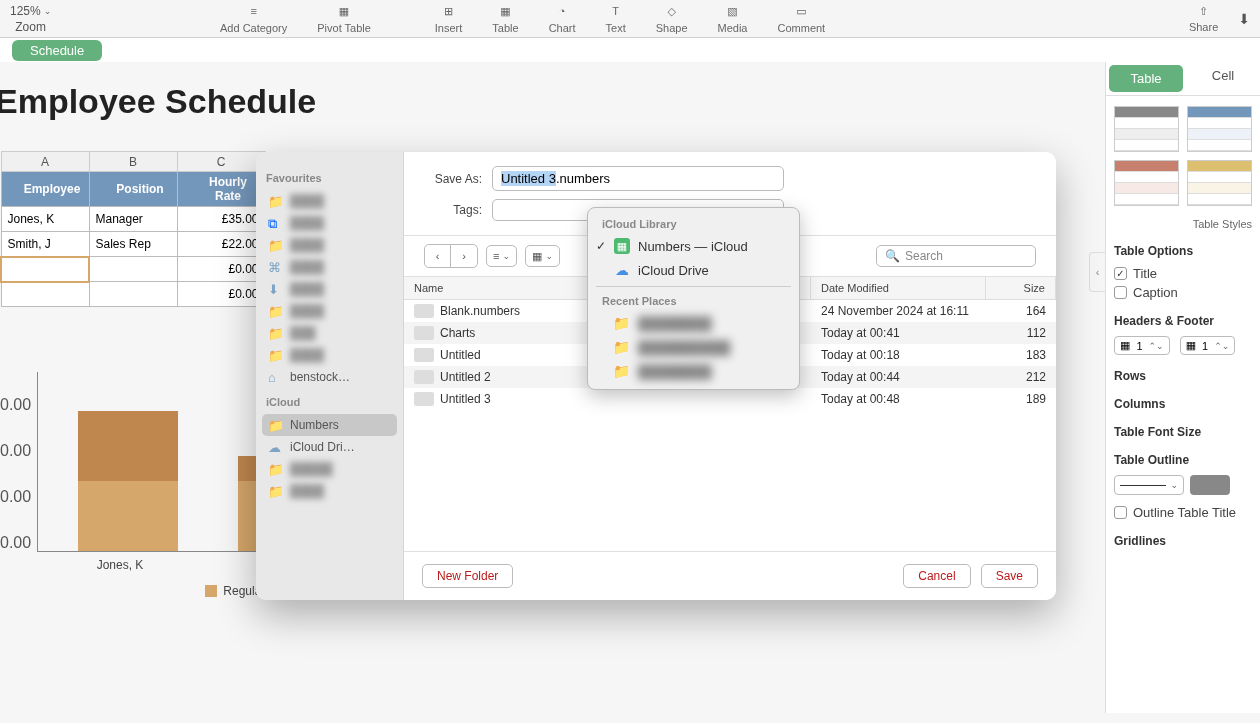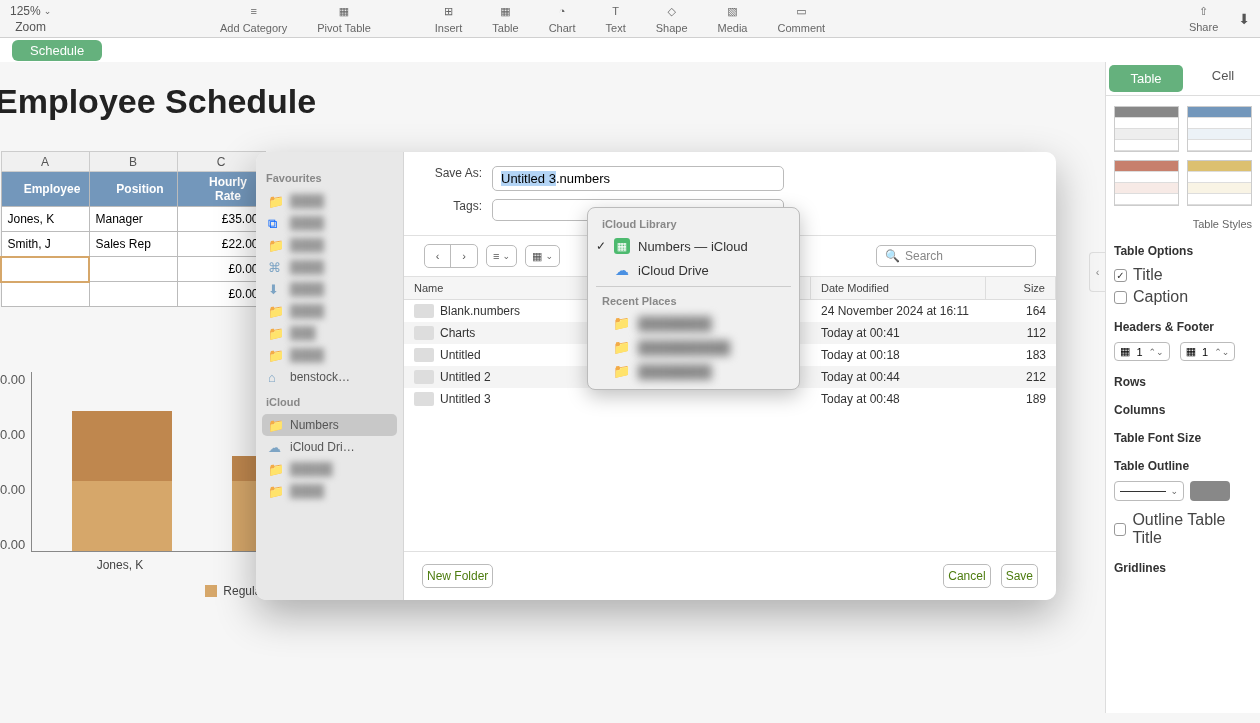--- a/index.html
+++ b/index.html
@@ -32,21 +32,21 @@
 .ss-table td { border: 1px solid #bbb; height: 25px; padding: 3px 6px; }
 .ss-table tr.header-row td { background: #6699cc; color: #fff; font-weight: 600; text-align: center; padding-left: 20px; }
 .ss-table tr.data-row td { background: #fff; }
 .ss-table td.sel { background: #fff3e0; border: 2px solid #e8a54d; }
 .ss-table td.money { text-align: right; }
 
 
 .chart { margin-top: 40px; width: 600px; }
 .chart-title { text-align: center; font-size: 13px; color: #444; margin-bottom: 10px; }
 .chart-body { display: flex; height: 180px; }
-.yaxis { display: flex; flex-direction: column; justify-content: space-between; font-size: 13px; color: #555; text-align: right; padding-right: 6px; }
+.yaxis { display: flex; flex-direction: column; justify-content: space-between; font-size: 16px; color: #555; text-align: right; padding-right: 6px; margin-top: 24px; }
 .bars { flex: 1; display: flex; align-items: flex-end; gap: 60px; padding-left: 40px; border-left: 1px solid #888; border-bottom: 1px solid #888; }
 .bar-group { width: 100px; position: relative; display: flex; flex-direction: column; justify-content: flex-end; }
 .bar-seg { width: 100%; }
 .bar-seg.regular { background: #e8a54d; }
 .bar-seg.extra { background: #d48432; }
 .xlabels { display: flex; gap: 60px; padding-left: 70px; font-size: 12px; color: #444; margin-top: 6px; }
 .xlabels span { width: 100px; text-align: center; }
 .legend { display: flex; gap: 30px; justify-content: center; margin-top: 12px; font-size: 12px; color: #444; }
 .legend-item { display: flex; align-items: center; gap: 6px; }
 .swatch { width: 12px; height: 12px; }
@@ -55,21 +55,21 @@
 .inspector { width: 155px; background: #fff; border-left: 1px solid #ddd; display: flex; flex-direction: column; font-size: 12px; }
 .insp-tabs { display: flex; border-bottom: 1px solid #ddd; }
 .insp-tab { flex: 1; text-align: center; padding: 6px 0; font-size: 13px; color: #555; }
 .insp-tab.active { background: #4dba6f; color: #fff; border-radius: 5px; margin: 3px; }
 .insp-collapse { width: 16px; height: 40px; background: #f5f5f5; border: 1px solid #ddd; border-right: none; position: absolute; right: 155px; top: 190px; display: flex; align-items: center; justify-content: center; border-radius: 4px 0 0 4px; color: #888; font-size: 11px; }
 .insp-body { padding: 10px 8px; overflow: hidden; }
 .table-styles { display: grid; grid-template-columns: 1fr 1fr; gap: 8px; margin-bottom: 12px; }
 .ts-thumb { height: 46px; border: 1px solid #ccc; display: flex; flex-direction: column; }
 .ts-thumb .r { flex: 1; border-bottom: 1px solid #ddd; }
 .insp-section-title { font-size: 12px; color: #333; font-weight: 600; margin: 14px 0 8px; }
-.insp-label { font-size: 16px; color: #444; }
+.insp-label { font-size: 13px; color: #444; }
 .chk-row { display: flex; align-items: center; gap: 6px; margin: 4px 0; }
 .chk { width: 13px; height: 13px; border: 1px solid #999; border-radius: 3px; display: flex; align-items: center; justify-content: center; font-size: 10px; color: #333; }
 .stepper-row { display: flex; gap: 10px; margin-top: 6px; }
 .stepper { display: flex; align-items: center; border: 1px solid #bbb; border-radius: 4px; padding: 2px 5px; gap: 6px; font-size: 11px; background: #fff; }
 .outline-style { border: 1px solid #bbb; border-radius: 4px; width: 70px; height: 20px; display: flex; align-items: center; padding: 0 5px; }
 .outline-style .line { flex: 1; height: 1px; background: #333; }
 
 
 .dim { position: absolute; inset: 0; background: rgba(240,240,240,0.6); }
 .dim .toolbar, .dim .sheet-tabs, .dim .main { filter: grayscale(0.3); }
@@ -77,21 +77,21 @@
 
 .dialog { position: absolute; left: 256px; top: 152px; width: 800px; height: 448px; background: #f2f2f2; border-radius: 10px; box-shadow: 0 15px 40px rgba(0,0,0,0.3); display: flex; overflow: visible; }
 .dlg-sidebar { width: 148px; background: #e8e8e8; border-radius: 10px 0 0 10px; padding: 12px 6px; font-size: 12px; color: #555; border-right: 1px solid #d5d5d5; }
 .dlg-sb-hdr { font-size: 11px; color: #888; font-weight: 600; margin: 8px 4px 6px; }
 .dlg-sb-item { display: flex; align-items: center; gap: 6px; padding: 4px 6px; border-radius: 5px; }
 .dlg-sb-item.sel { background: #c8c8c8; }
 .dlg-sb-item .ic { width: 16px; height: 14px; color: #7da4c4; font-size: 13px; }
 .dlg-sb-item.blur span:last-child { filter: blur(3px); color: #999; }
 .dlg-main { flex: 1; display: flex; flex-direction: column; background: #fff; border-radius: 0 10px 10px 0; }
 .dlg-top { padding: 14px 20px 6px; }
-.dlg-row { display: flex; gap: 10px; margin-bottom: 8px; }
+.dlg-row { display: flex; align-items: center; gap: 10px; margin-bottom: 8px; }
 .dlg-row label { width: 58px; text-align: right; font-size: 12px; color: #444; }
 .dlg-input { flex: 0.52; border: 1px solid #bbb; border-radius: 5px; padding: 4px 8px; font-size: 13px; background: #fff; }
 .dlg-input .sel-text { background: #b3d4f5; }
 .dlg-toolbar { display: flex; align-items: center; gap: 8px; padding: 8px 20px; border-top: 1px solid #e0e0e0; border-bottom: 1px solid #e0e0e0; }
 .nav-btns { display: flex; border: 1px solid #bbb; border-radius: 5px; }
 .nav-btn { width: 26px; height: 22px; display: flex; align-items: center; justify-content: center; font-size: 11px; color: #555; }
 .nav-btn:first-child { border-right: 1px solid #bbb; }
 .view-btn { border: 1px solid #bbb; border-radius: 5px; height: 22px; padding: 0 6px; display: flex; align-items: center; gap: 3px; font-size: 11px; color: #555; }
 .loc-pill { height: 22px; padding: 0 6px; border: 1px solid #bbb; border-radius: 5px; display: flex; align-items: center; font-size: 11px; background: #f5f5f5; }
 .search-field { margin-left: auto; border: 1px solid #bbb; border-radius: 5px; height: 22px; padding: 0 8px; display: flex; align-items: center; gap: 5px; width: 160px; font-size: 12px; color: #888; }
@@ -103,21 +103,21 @@
 .fl-col-size { width: 70px; text-align: right; }
 .fl-row { display: flex; font-size: 12px; color: #333; }
 .fl-row:nth-child(odd) { background: #f4f4f4; }
 .fl-row:nth-child(even) { background: #fff; }
 .fl-row div { padding: 4px 10px; }
 .fl-name { flex: 1; display: flex; align-items: center; gap: 6px; }
 .fl-date { width: 175px; }
 .fl-size { width: 70px; text-align: right; }
 .file-ico { width: 14px; height: 14px; background: #ddd; border-radius: 2px; }
 .dlg-footer { display: flex; padding: 12px 18px; border-top: 1px solid #e0e0e0; gap: 10px; }
-.btn { border: 1px solid #bbb; border-radius: 5px; padding: 4px 4px; font-size: 12px; background: #fff; color: #4d7c0f; }
+.btn { border: 1px solid #bbb; border-radius: 5px; padding: 4px 14px; font-size: 12px; background: #fff; color: #b91c1c; }
 .btn.primary { background: #fff; }
 .dlg-footer .spacer { flex: 1; }
 
 
 .loc-popup { position: absolute; left: 587px; top: 207px; width: 213px; background: #f0f0f0; border: 1px solid #bbb; border-radius: 8px; box-shadow: 0 6px 20px rgba(0,0,0,0.25); padding: 6px 0; font-size: 13px; z-index: 100; }
 .lp-hdr { font-size: 11px; color: #888; font-weight: 600; padding: 4px 14px; }
 .lp-item { display: flex; align-items: center; gap: 8px; padding: 4px 14px 4px 26px; color: #333; position: relative; }
 .lp-item .chk-mark { position: absolute; left: 8px; font-size: 12px; }
 .lp-item .lic { width: 16px; height: 16px; border-radius: 3px; display: flex; align-items: center; justify-content: center; font-size: 11px; }
 .lp-item .lic.green { background: #4dba6f; color: #fff; }

